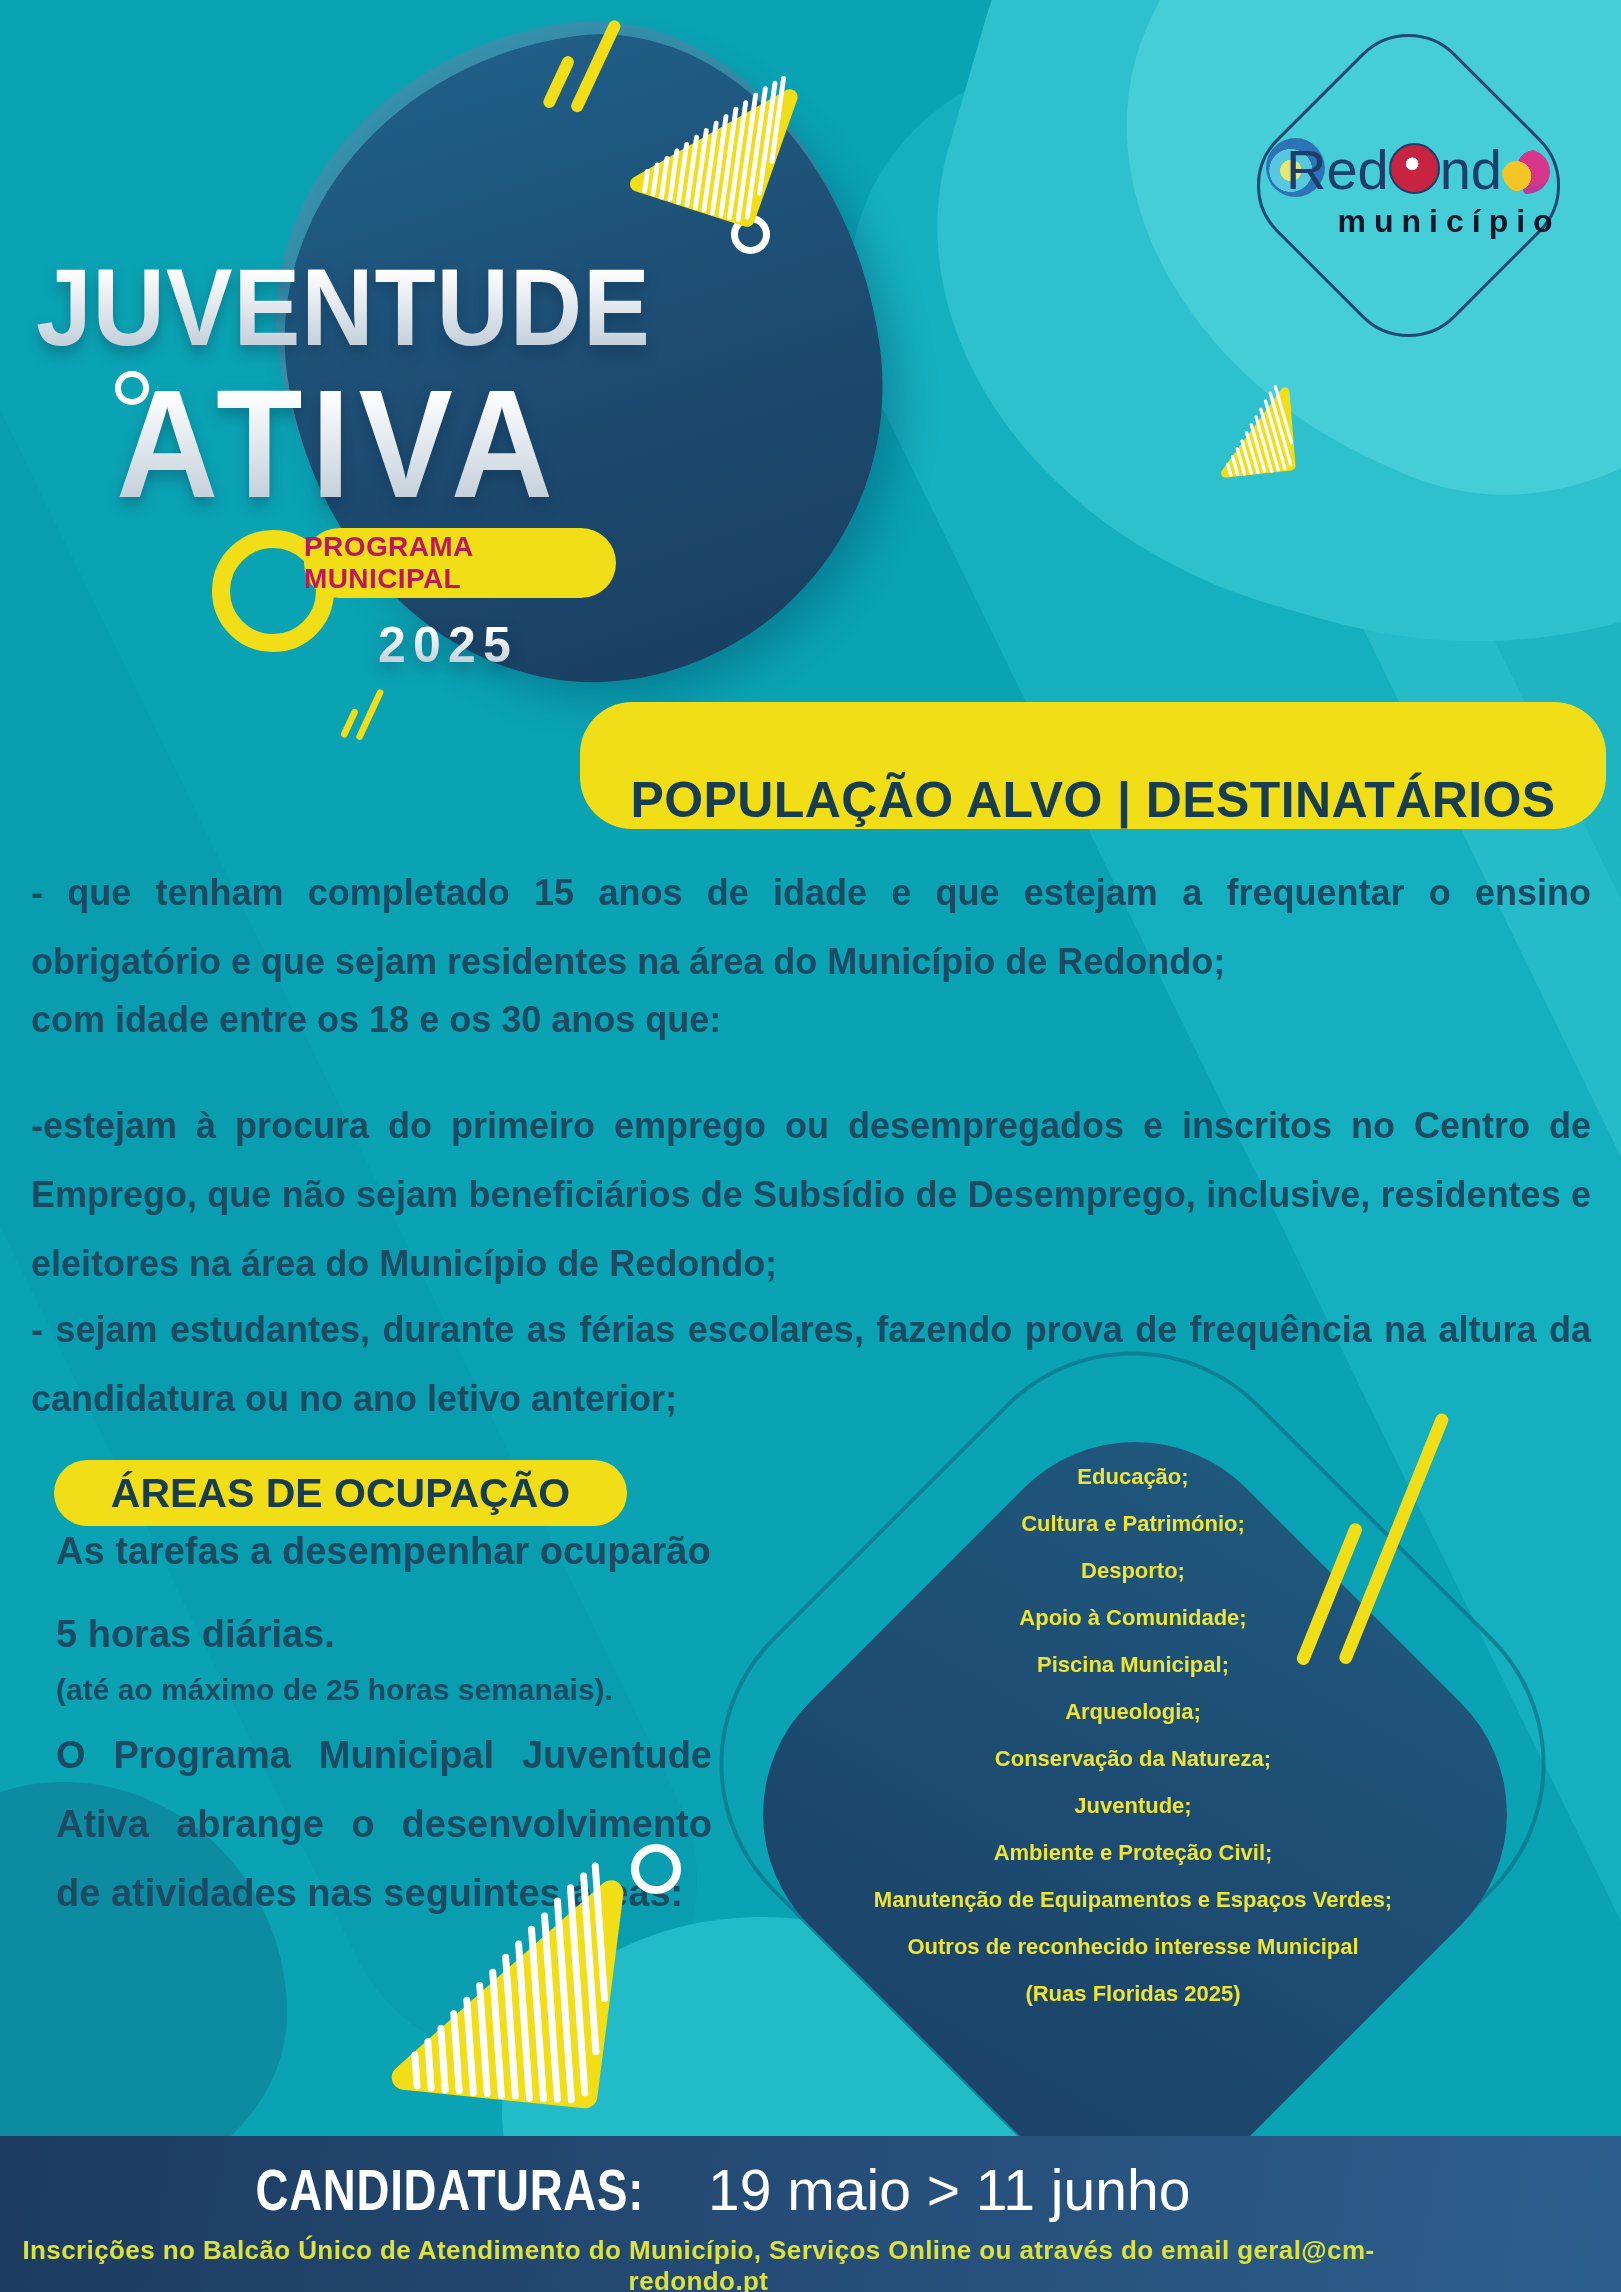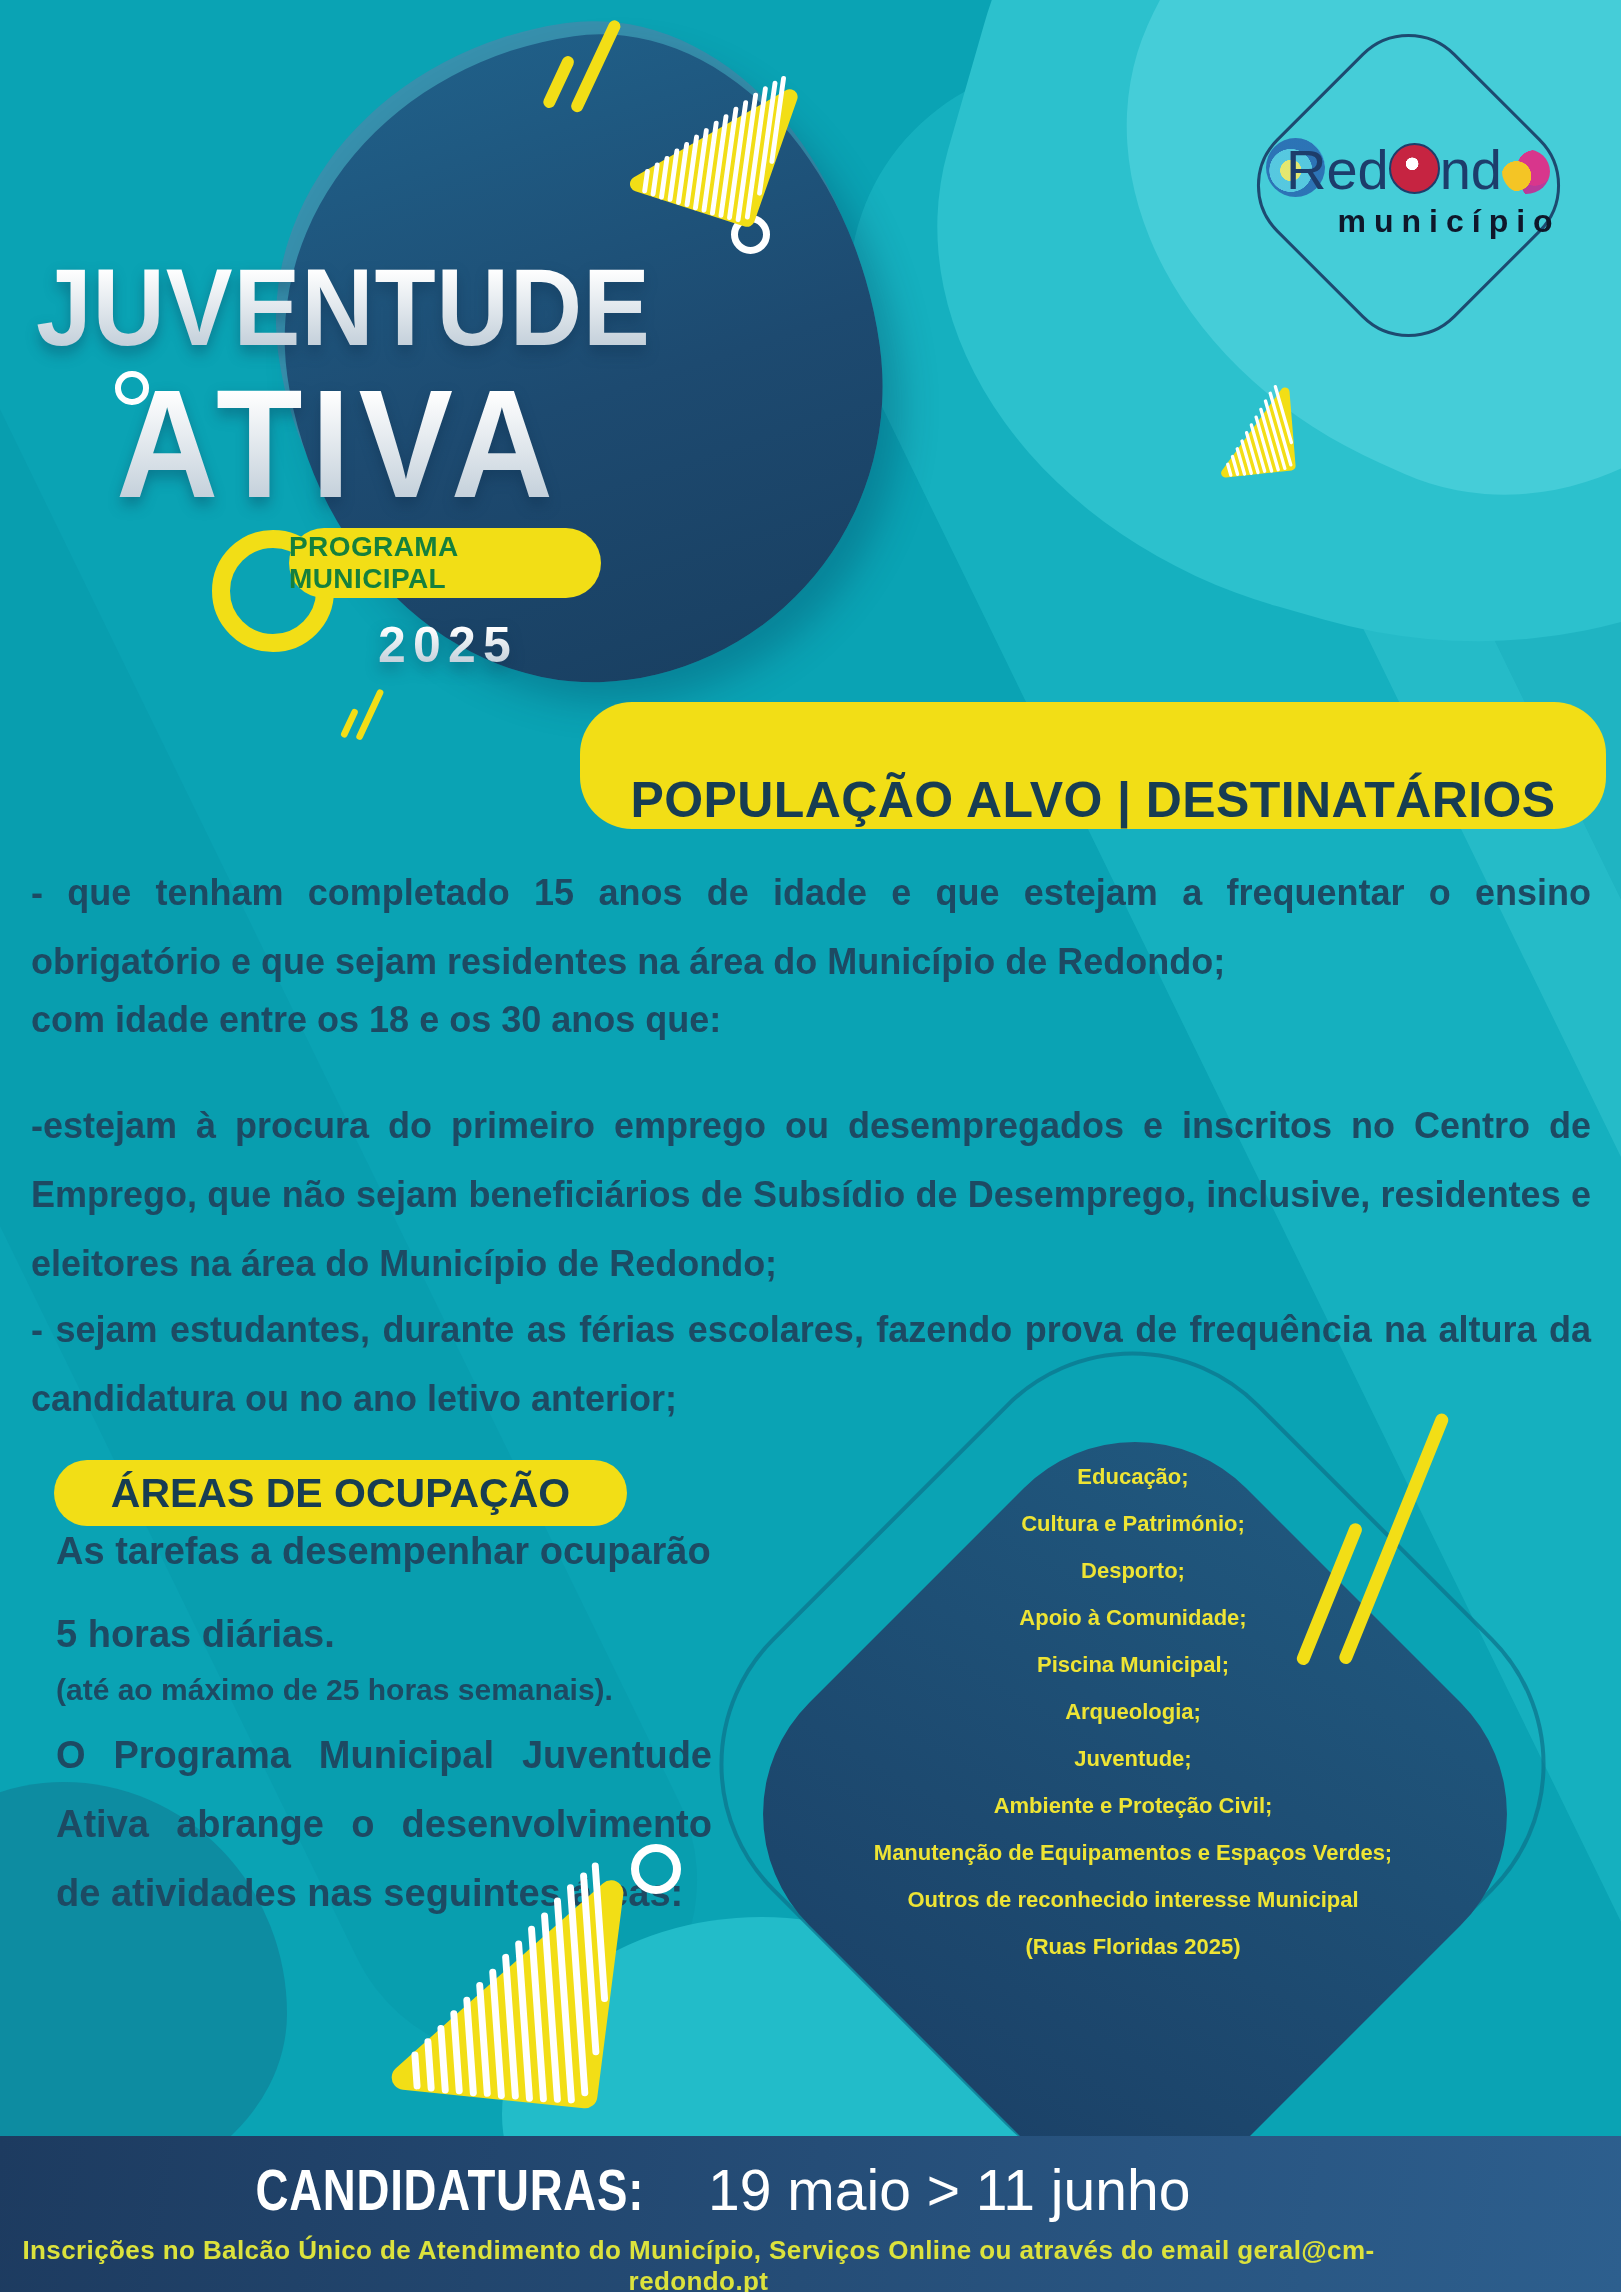--- a/index.html
+++ b/index.html
@@ -40,22 +40,22 @@
   .navy-blob{width:591px;height:645px;left:288px;top:38px;
     background:linear-gradient(170deg,#20618A 0%,#1D4A70 55%,#193F61 100%);
     border-radius:56% 44% 50% 50%/46% 54% 46% 54%;transform:rotate(-8deg);
     box-shadow:16px 23px 36px rgba(0,40,70,.25);}
   .silver{font-weight:bold;background:linear-gradient(180deg,#FFFFFF 20%,#B6C5D2 95%);
     -webkit-background-clip:text;background-clip:text;color:transparent;
     filter:drop-shadow(0 7.2px 7.2px rgba(10,40,70,.35));}
   .t1{left:36px;top:244px;font-size:109px;letter-spacing:0.9px;transform:scaleX(.92);transform-origin:left;}
   .t2{left:116px;top:356px;font-size:154px;letter-spacing:9px;transform:scaleX(.92);transform-origin:left;}
   .pill{background:#F2DE16;display:flex;align-items:center;justify-content:center;}
-  .pill.program{left:289px;top:528px;width:312px;height:70px;border-radius:36px;
-    font-size:28px;font-weight:bold;color:#15803d;letter-spacing:0.4px;}
+  .pill.program{left:304px;top:528px;width:312px;height:70px;border-radius:36px;
+    font-size:28px;font-weight:bold;color:#be185d;letter-spacing:0.4px;}
   .year{left:296px;top:616px;width:304px;text-align:center;font-size:50px;letter-spacing:7.2px;}
   
   .logo-outline{width:247px;height:247px;left:1282px;top:59px;border:3.6px solid #1D4A70;border-radius:66px;transform:rotate(45deg);}
   .logo{left:1270px;top:142px;width:296px;text-align:center;}
   .logo .word{position:relative;font-size:56px;font-weight:normal;color:#1D3D6B;letter-spacing:0;line-height:1;}
   .logo .plate{position:absolute;left:-3.6px;top:-3.6px;width:59px;height:59px;border-radius:50%;
     background:radial-gradient(circle at 42% 55%, #EDE96A 0 22%, #57C8E0 23% 45%, #2B6FB4 46% 72%, #3D9BD0 73% 100%);opacity:.95;}
   .logo .R{position:relative;}
   .logo .o-wine{display:inline-block;width:47px;height:47px;border-radius:50%;vertical-align:-5.4px;
     background:radial-gradient(circle at 45% 40%, #fff 0 16%, #C62441 17% 100%);border:2.7px solid #1D3D6B;}
@@ -198,20 +198,21 @@
       <div class="bar b1"></div>
       <div class="bar b2"></div>
     </div>
   <div class="abs list">
     <div>Educação;</div>
     <div>Cultura e Património;</div>
     <div>Desporto;</div>
     <div>Apoio à Comunidade;</div>
     <div>Piscina Municipal;</div>
     <div>Arqueologia;</div>
+    <div>Conservação da Natureza;</div>
     <div>Juventude;</div>
     <div>Ambiente e Proteção Civil;</div>
     <div>Manutenção de Equipamentos e Espaços Verdes;</div>
     <div>Outros de reconhecido interesse Municipal</div>
     <div>(Ruas Floridas 2025)</div>
   </div>
 
   <svg class="tri" style="left:351px;top:1823px;transform:rotate(-4deg);" width="309" height="309" viewBox="0 0 200 200">
     <polygon points="30,160 172,50 146,180" fill="#F2DE16" stroke="#F2DE16" stroke-width="16" stroke-linejoin="round"></polygon>
     <g stroke="#ffffff" stroke-width="4.5" stroke-linecap="round">

